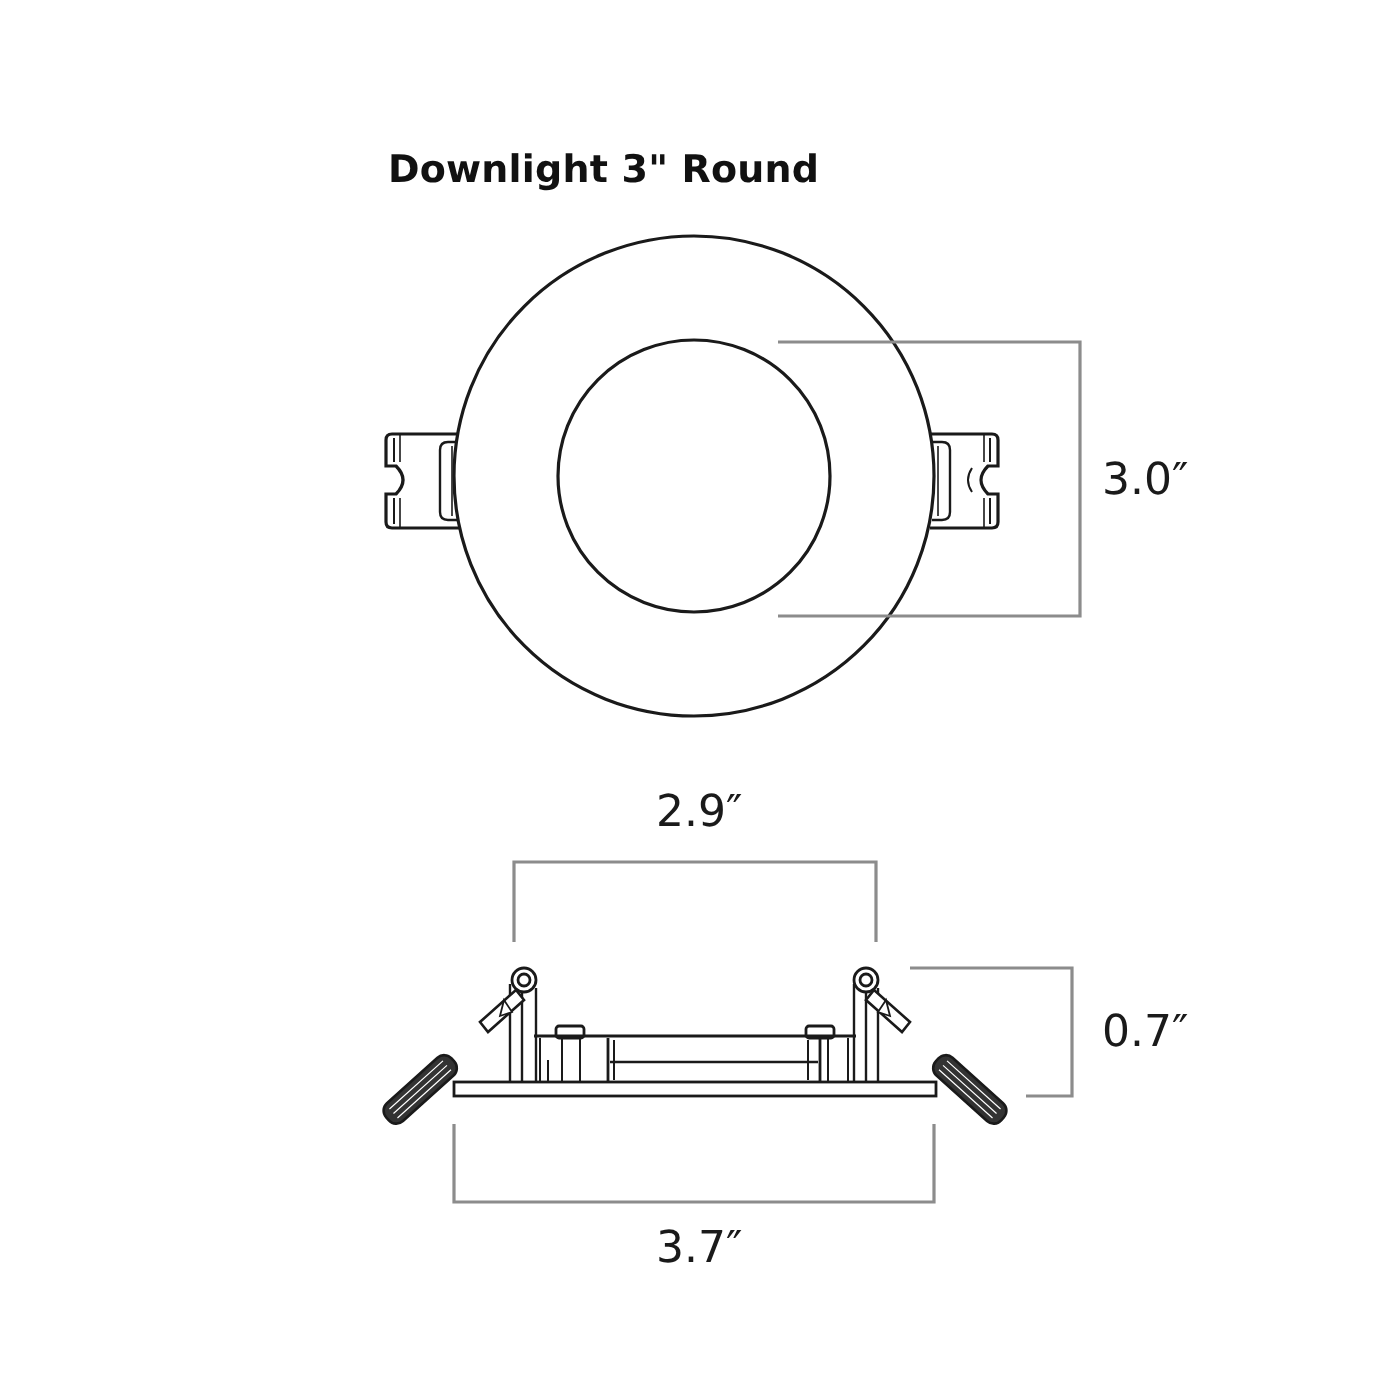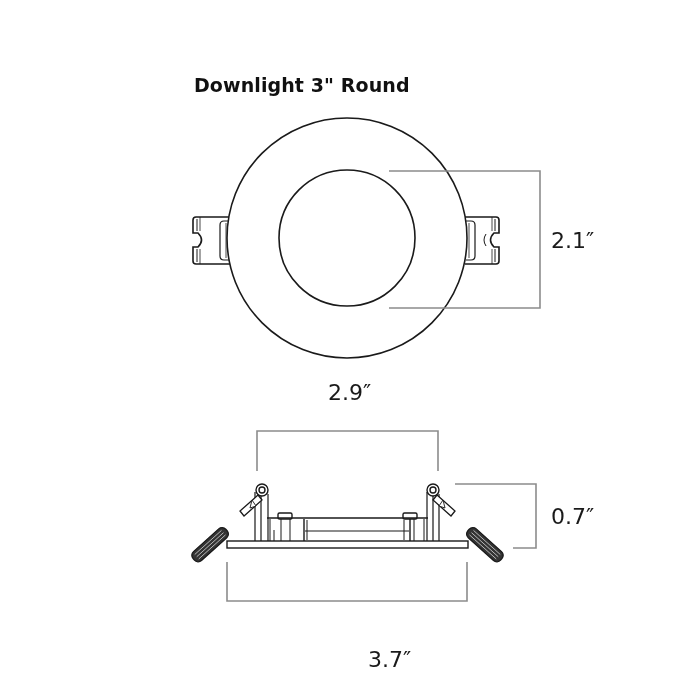--- a/index.html
+++ b/index.html
@@ -90,16 +90,16 @@
   <g stroke="#1a1a1a" fill="#ffffff" stroke-width="1.3">
     <path d="M437 495 L455 511 L451 516 L433 500 Z"></path>
     <path d="M443 500 L439 506 L445 508 Z" stroke-width="0.9"></path>
     <g transform="translate(473 534) rotate(42)">
       <rect x="-6" y="-6" width="44" height="12" rx="5" fill="#333"></rect>
       <path d="M-2 -3 L34 -3 M-2 0 L34 0 M-2 3 L34 3" stroke="#ffffff" stroke-width="0.6"></path>
     </g>
   </g>
 </svg>
 
-<div class="dim" style="left:551px; top:228px;">2.1″</div>
-<div class="dim" style="left:328px; top:380px;">2.9″</div>
+<div class="dim" style="left:551px; top:228px;">3.0″</div>
+<div class="dim" style="left:328px; top:394px;">2.9″</div>
 <div class="dim" style="left:551px; top:504px;">0.7″</div>
-<div class="dim" style="left:328px; top:647px;margin-left:40px;">3.7″</div>
+<div class="dim" style="left:328px; top:612px;">3.7″</div>
 
 </body></html>

